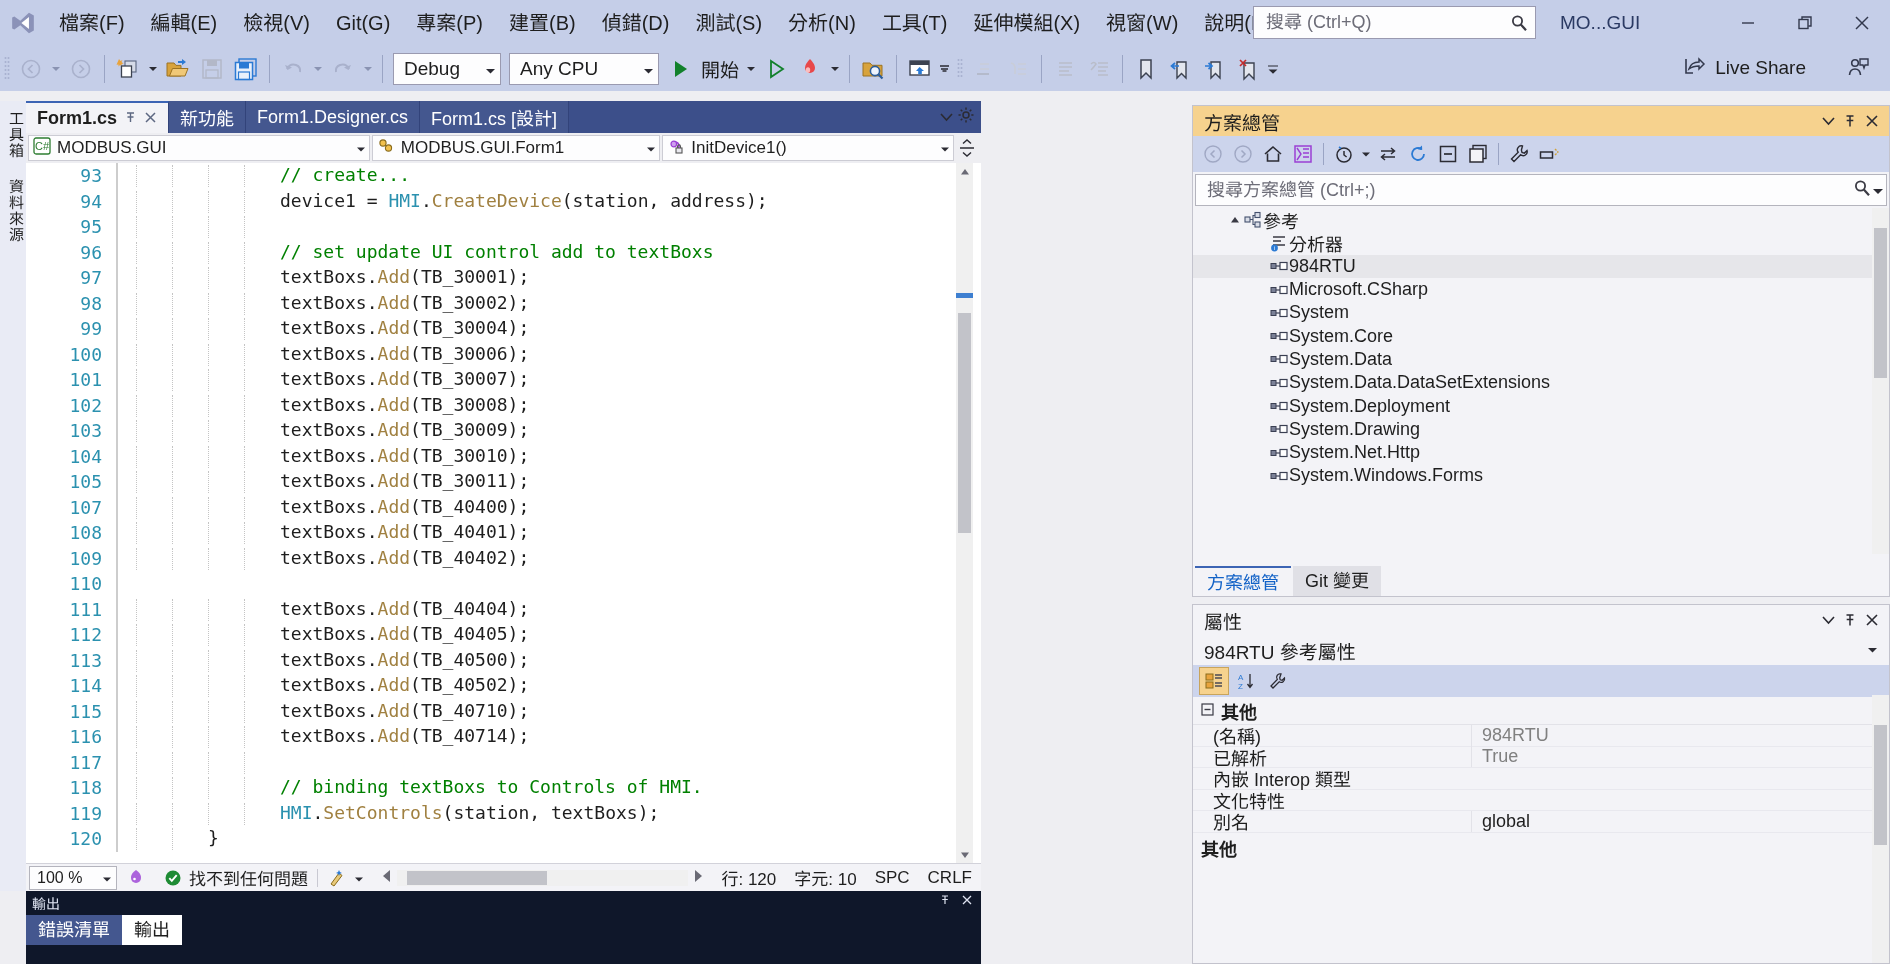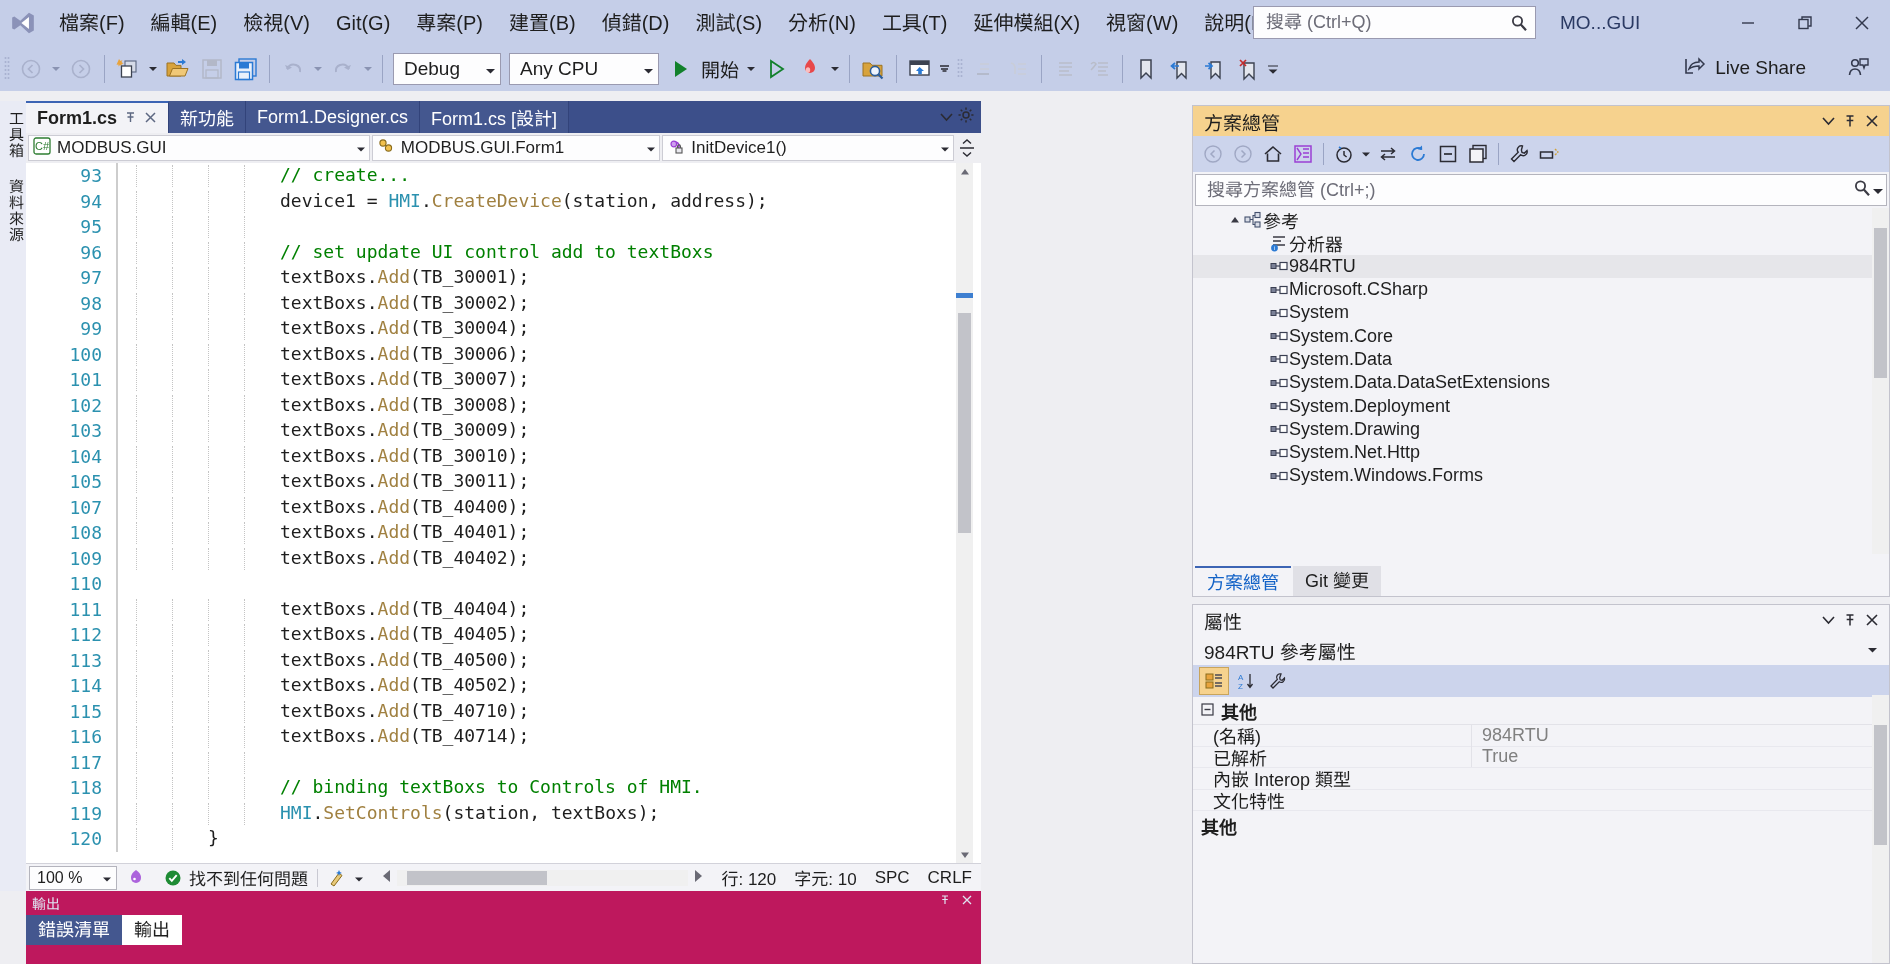--- a/index.html
+++ b/index.html
@@ -210,21 +210,21 @@
     flex: 1; height: 20px; display: flex; align-items: center; gap: 4px;
     margin: 0 8px; min-width: 0;
   }
   .hs-track { flex: 1; height: 16px; background: #f0f0f0; position: relative; }
   .hs-thumb { position: absolute; left: 10px; top: 1px; width: 48%; height: 14px; background: #c2c3c9; }
   .st-sep { width: 1px; height: 18px; background: #c9c9d2; }
 
   
   .bottom-dock {
     position: absolute; left: 26px; top: 891px; width: 955px; height: 73px;
-    background: #be185d;
+    background: #0f172a;
   }
   .bd-header {
     position: absolute; left: 0; top: 0; width: 955px; height: 22px;
     color: #dfe4f2; font-size: 14px; padding: 2px 6px; white-space: nowrap; overflow: hidden;
   }
   .bd-hdr-right { position: absolute; right: 8px; top: 2px; display:flex; gap: 10px; color:#dfe4f2; font-size: 14px;}
   .bd-tabs { position: absolute; left: 0; top: 24px; display: flex; align-items: flex-end; }
   .bd-tab {
     height: 30px; line-height: 30px; padding: 0 12px; font-size: 18px;
     color: #ffffff; background: #44578f; cursor: default; white-space: nowrap;
@@ -1205,20 +1205,24 @@
           <div class="pg-name">已解析</div>
           <div class="pg-val gray">True</div>
         </div>
         <div class="pg-row">
           <div class="pg-name">內嵌 Interop 類型</div>
         </div>
         <div class="pg-row">
           <div class="pg-name">文化特性</div>
           <div class="pg-val gray"></div>
         </div>
+        <div class="pg-row">
+          <div class="pg-name">別名</div>
+          <div class="pg-val">global</div>
+        </div>
         <div class="pg-footer">其他</div>
       </div>
 
     <div class="pp-scroll">
       <div class="pp-thumb"></div>
     </div>
   </div>
 
 </div>
 

